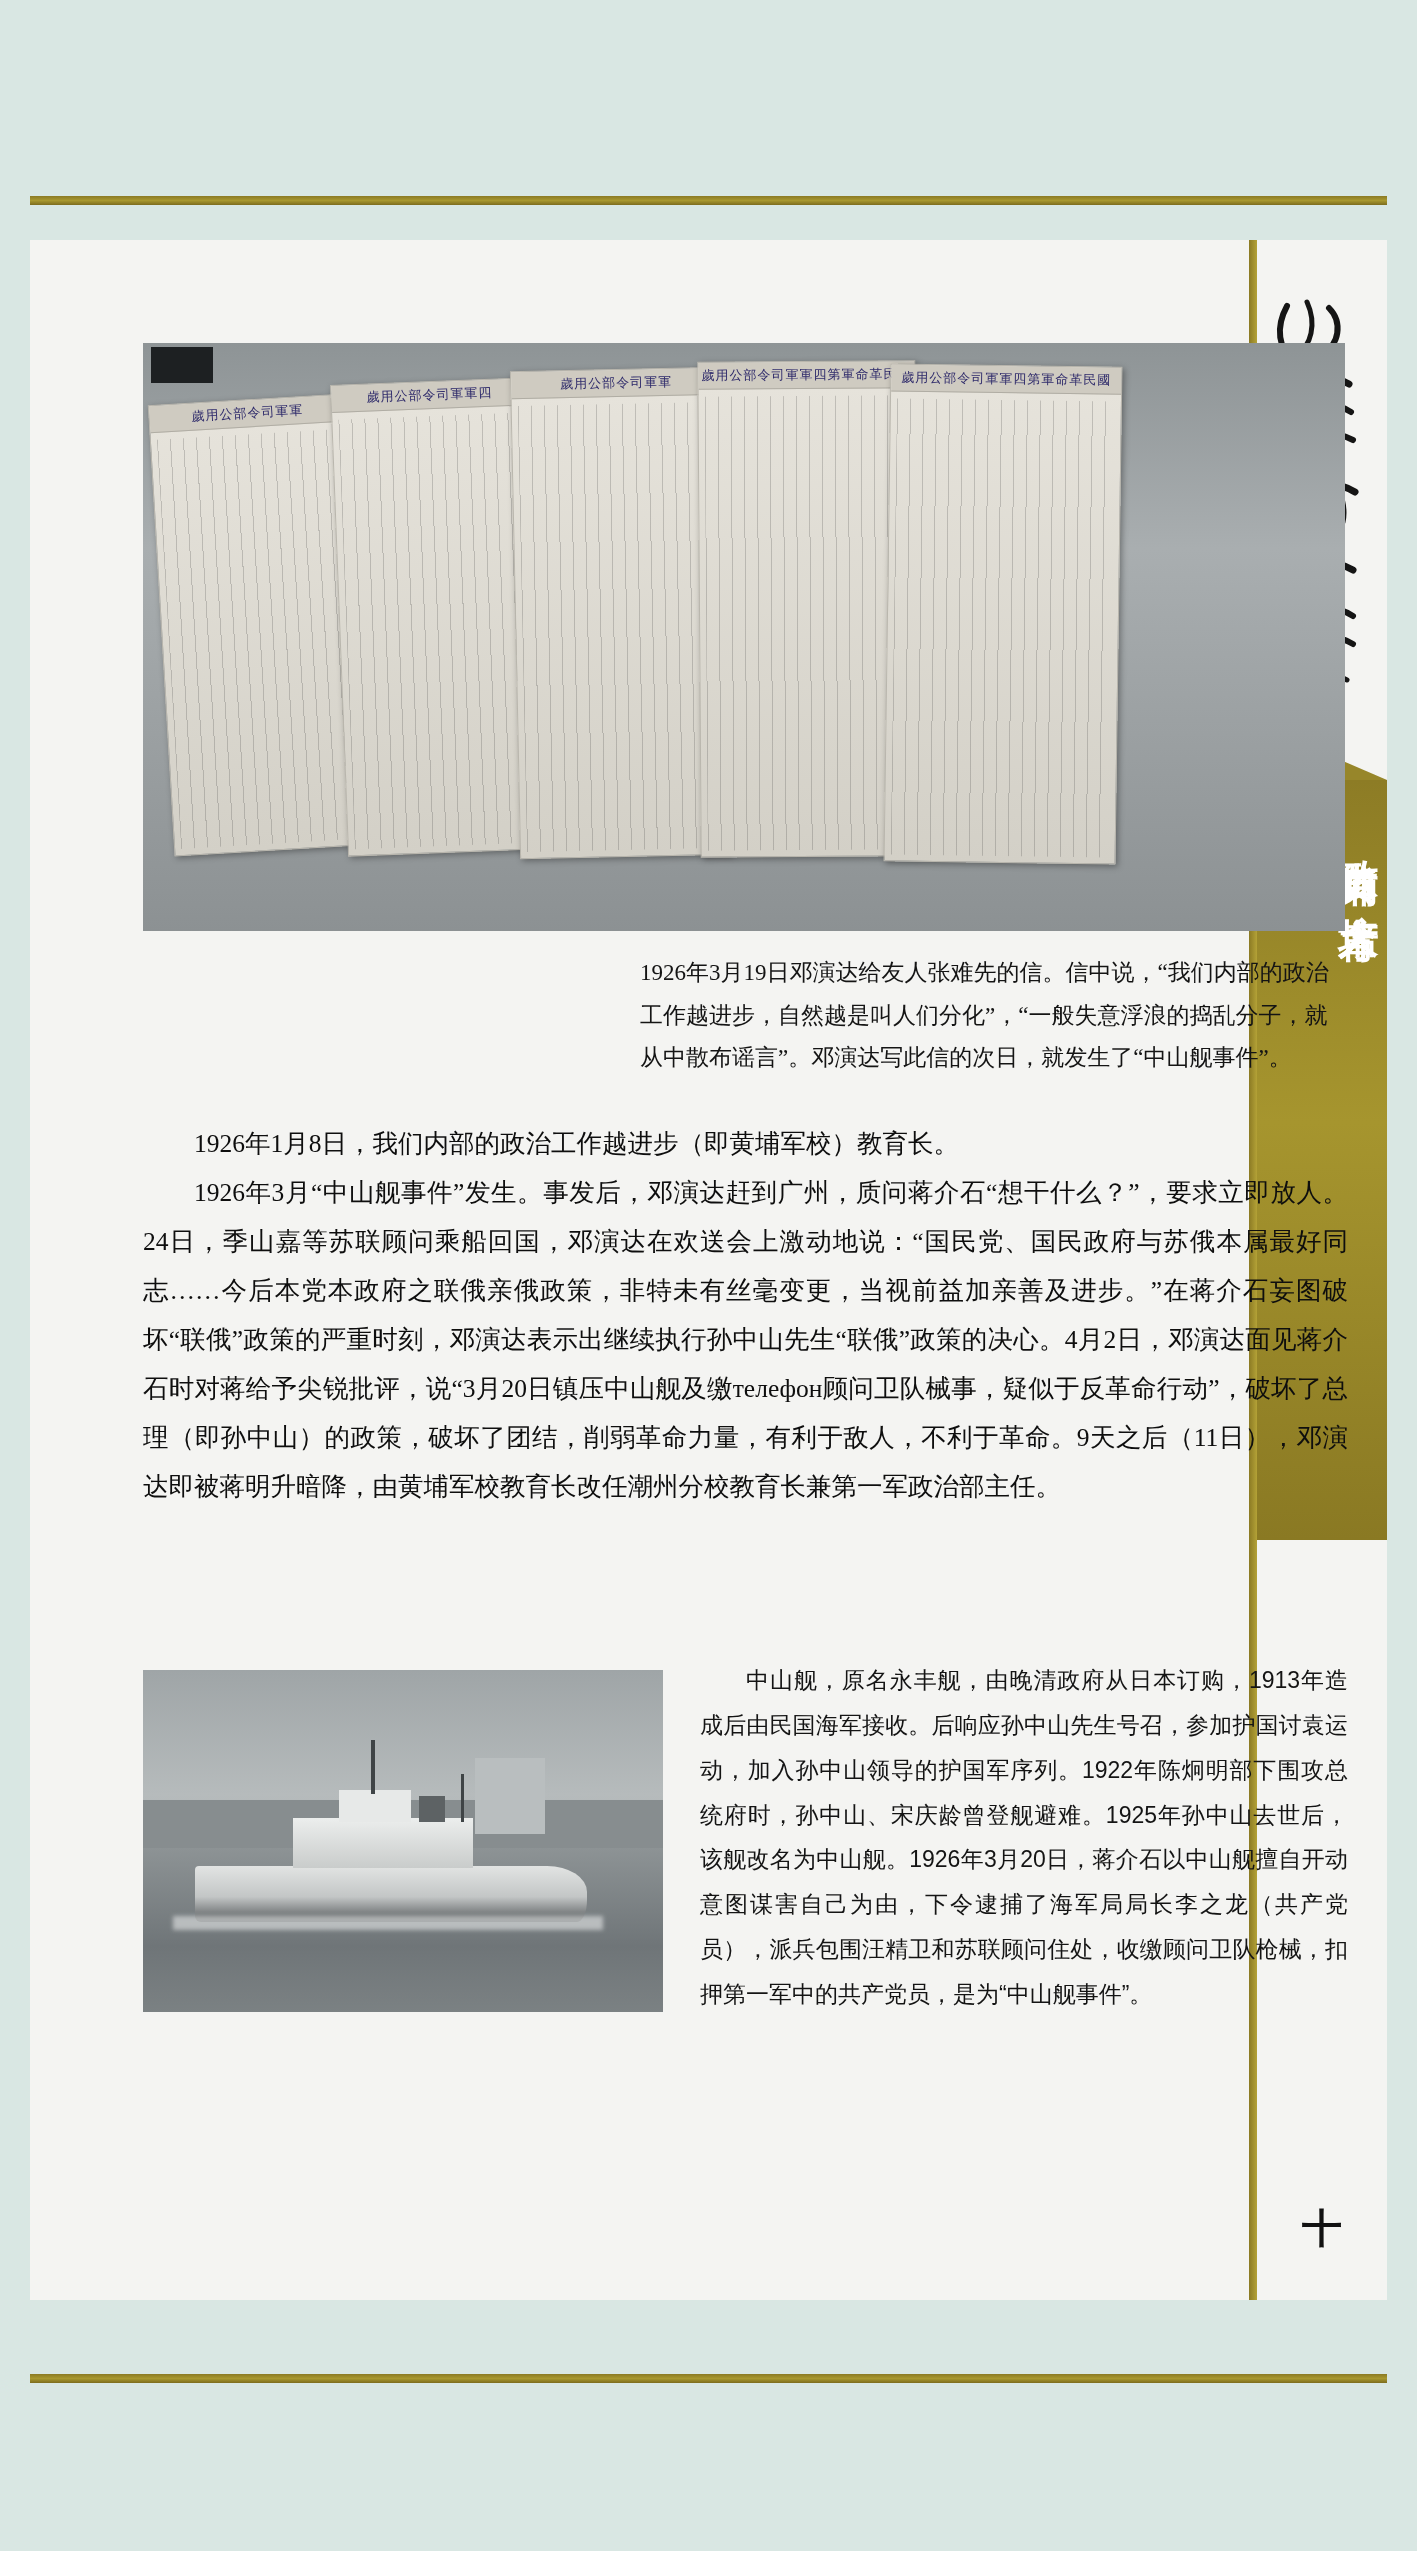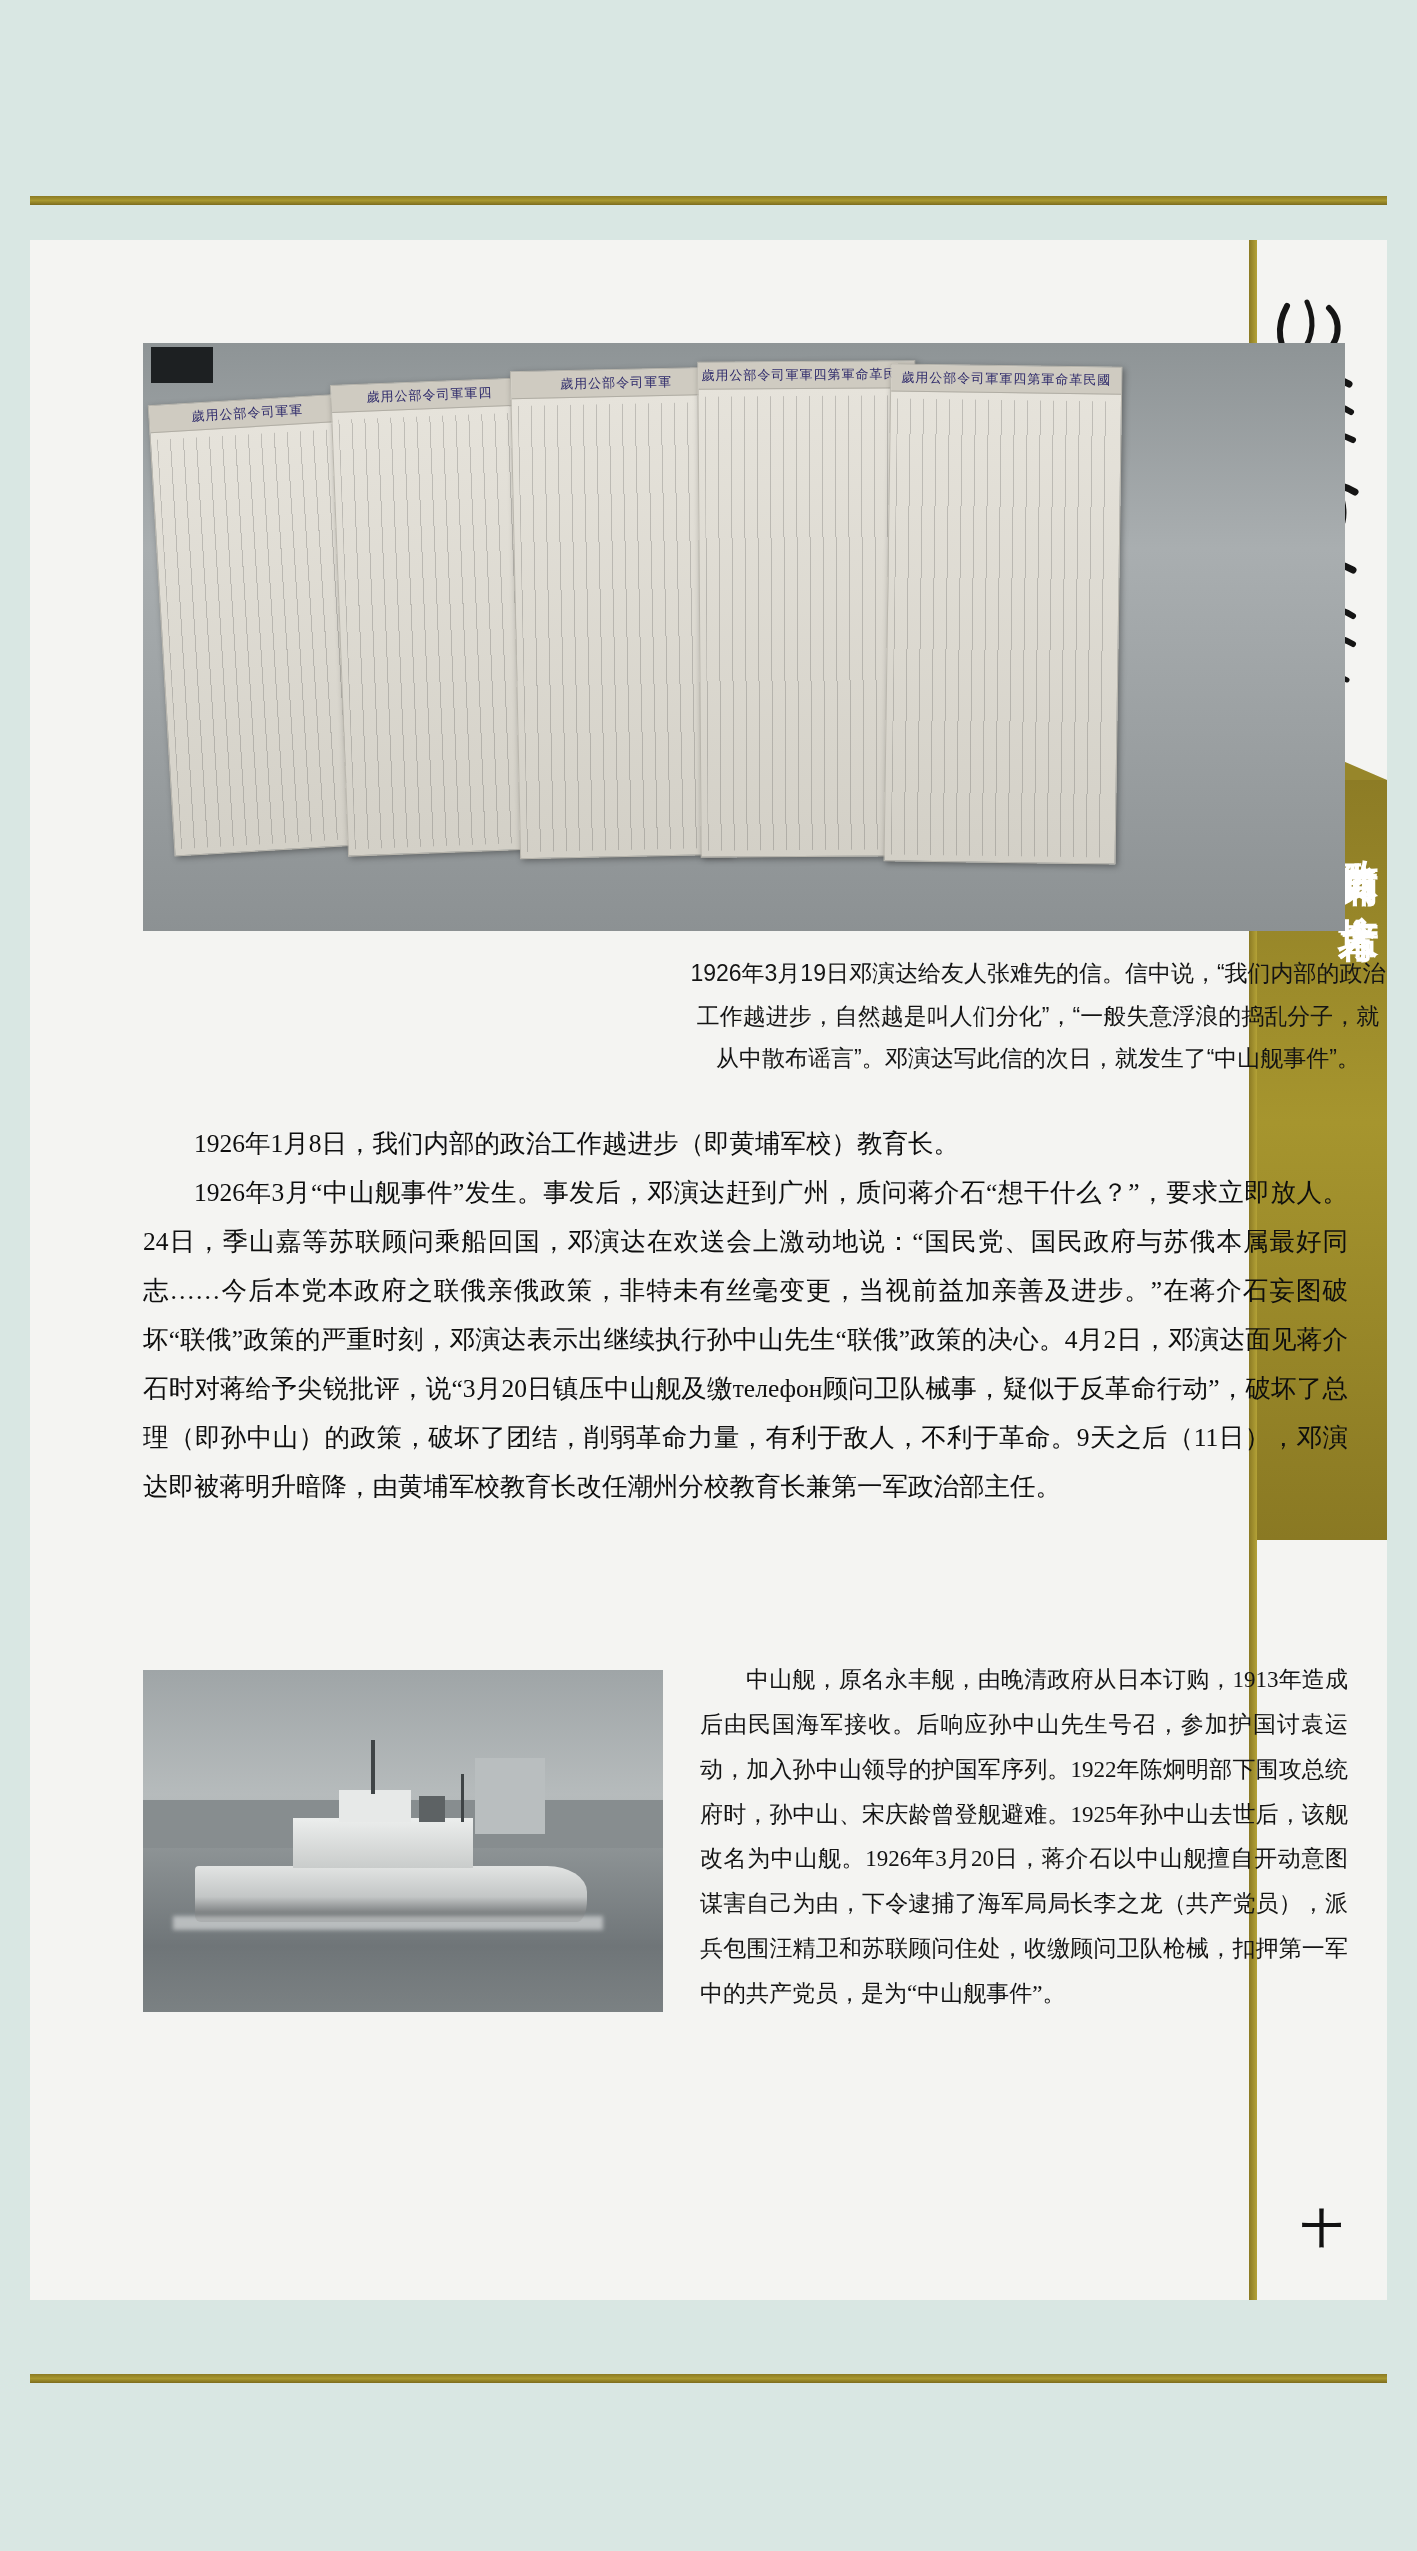--- a/index.html
+++ b/index.html
@@ -199,23 +199,22 @@
 
   
   .caption-letters {
     position: absolute;
     left: 530px;
     top: 712px;
     width: 700px;
     font-size: 23px;
     line-height: 1.85;
     color: #141414;
-    font-family: Liberation Sans, sans-serif;
-    text-align: center;
-    margin-left: 48px;
+    font-family: Liberation Serif, serif;
+    text-align: left;
   }
 
   
   .body-text {
     position: absolute;
     left: 33px;
     top: 880px;
     width: 1205px;
     font-size: 25.5px;
     line-height: 1.92;
@@ -299,21 +298,21 @@
   
   .caption-ship {
     position: absolute;
     left: 590px;
     top: 1418px;
     width: 648px;
     font-size: 23px;
     line-height: 1.95;
     color: #141414;
     text-align: justify;
-    font-family: Liberation Serif, serif;
+    font-family: Liberation Sans, sans-serif;
   }
   .caption-ship p { margin: 0; text-indent: 2em; }
 </style>
 </head>
 <body>
 
 <div class="page">
 
   <div class="frame-top-line"></div>
   <div class="frame-bottom-line"></div>

